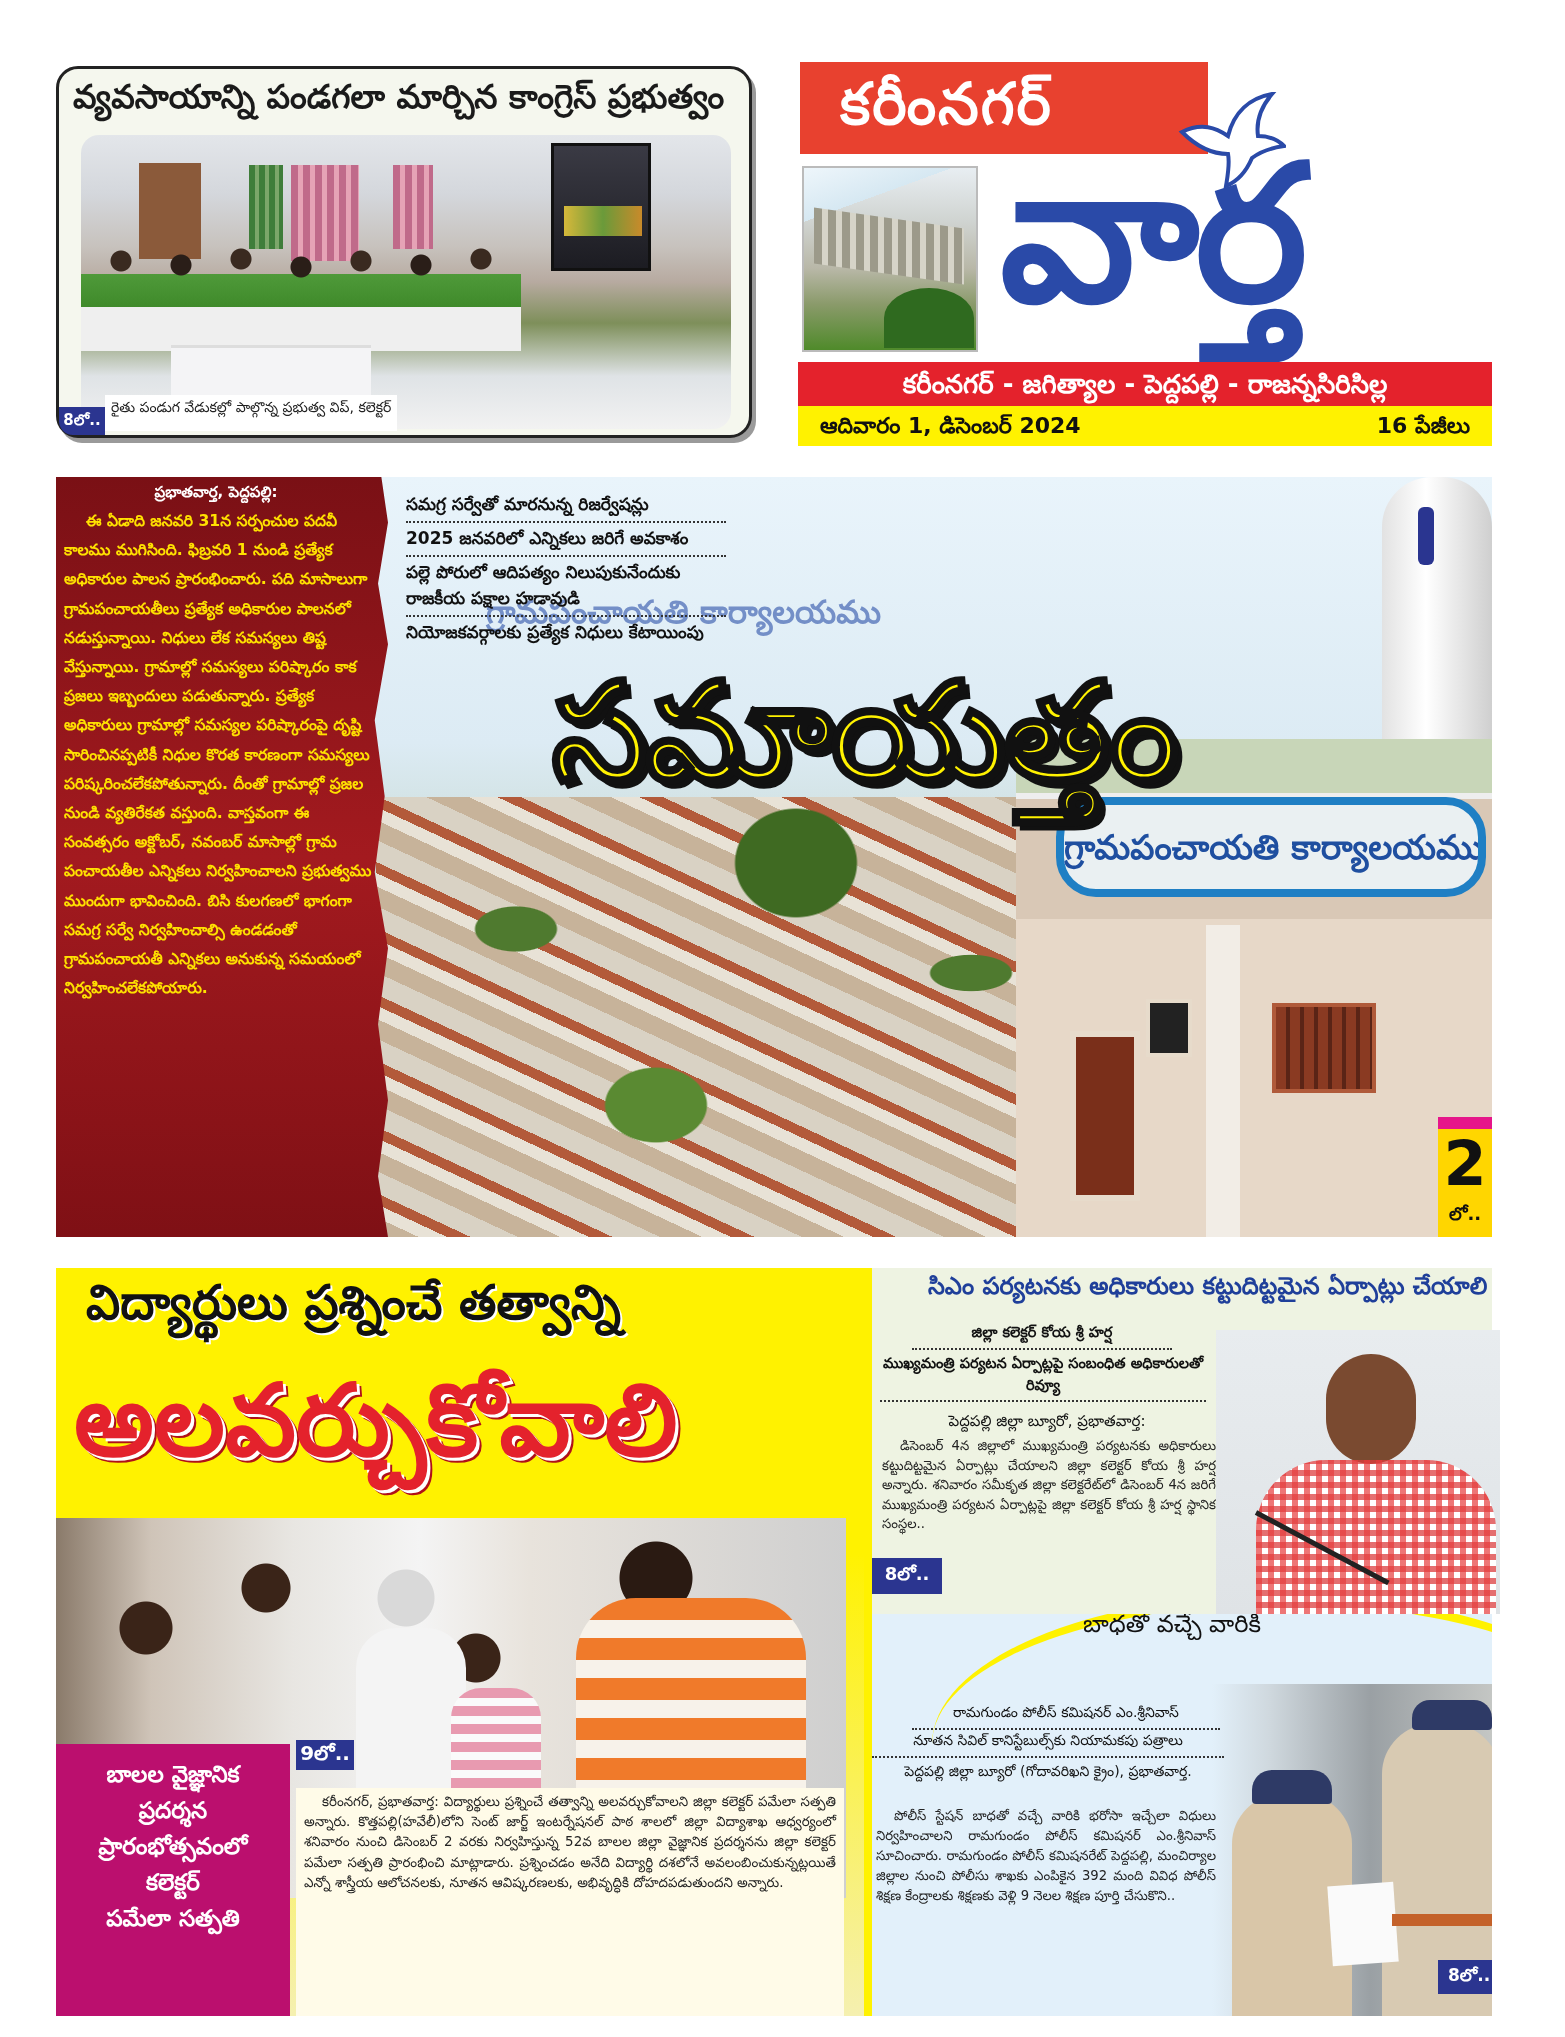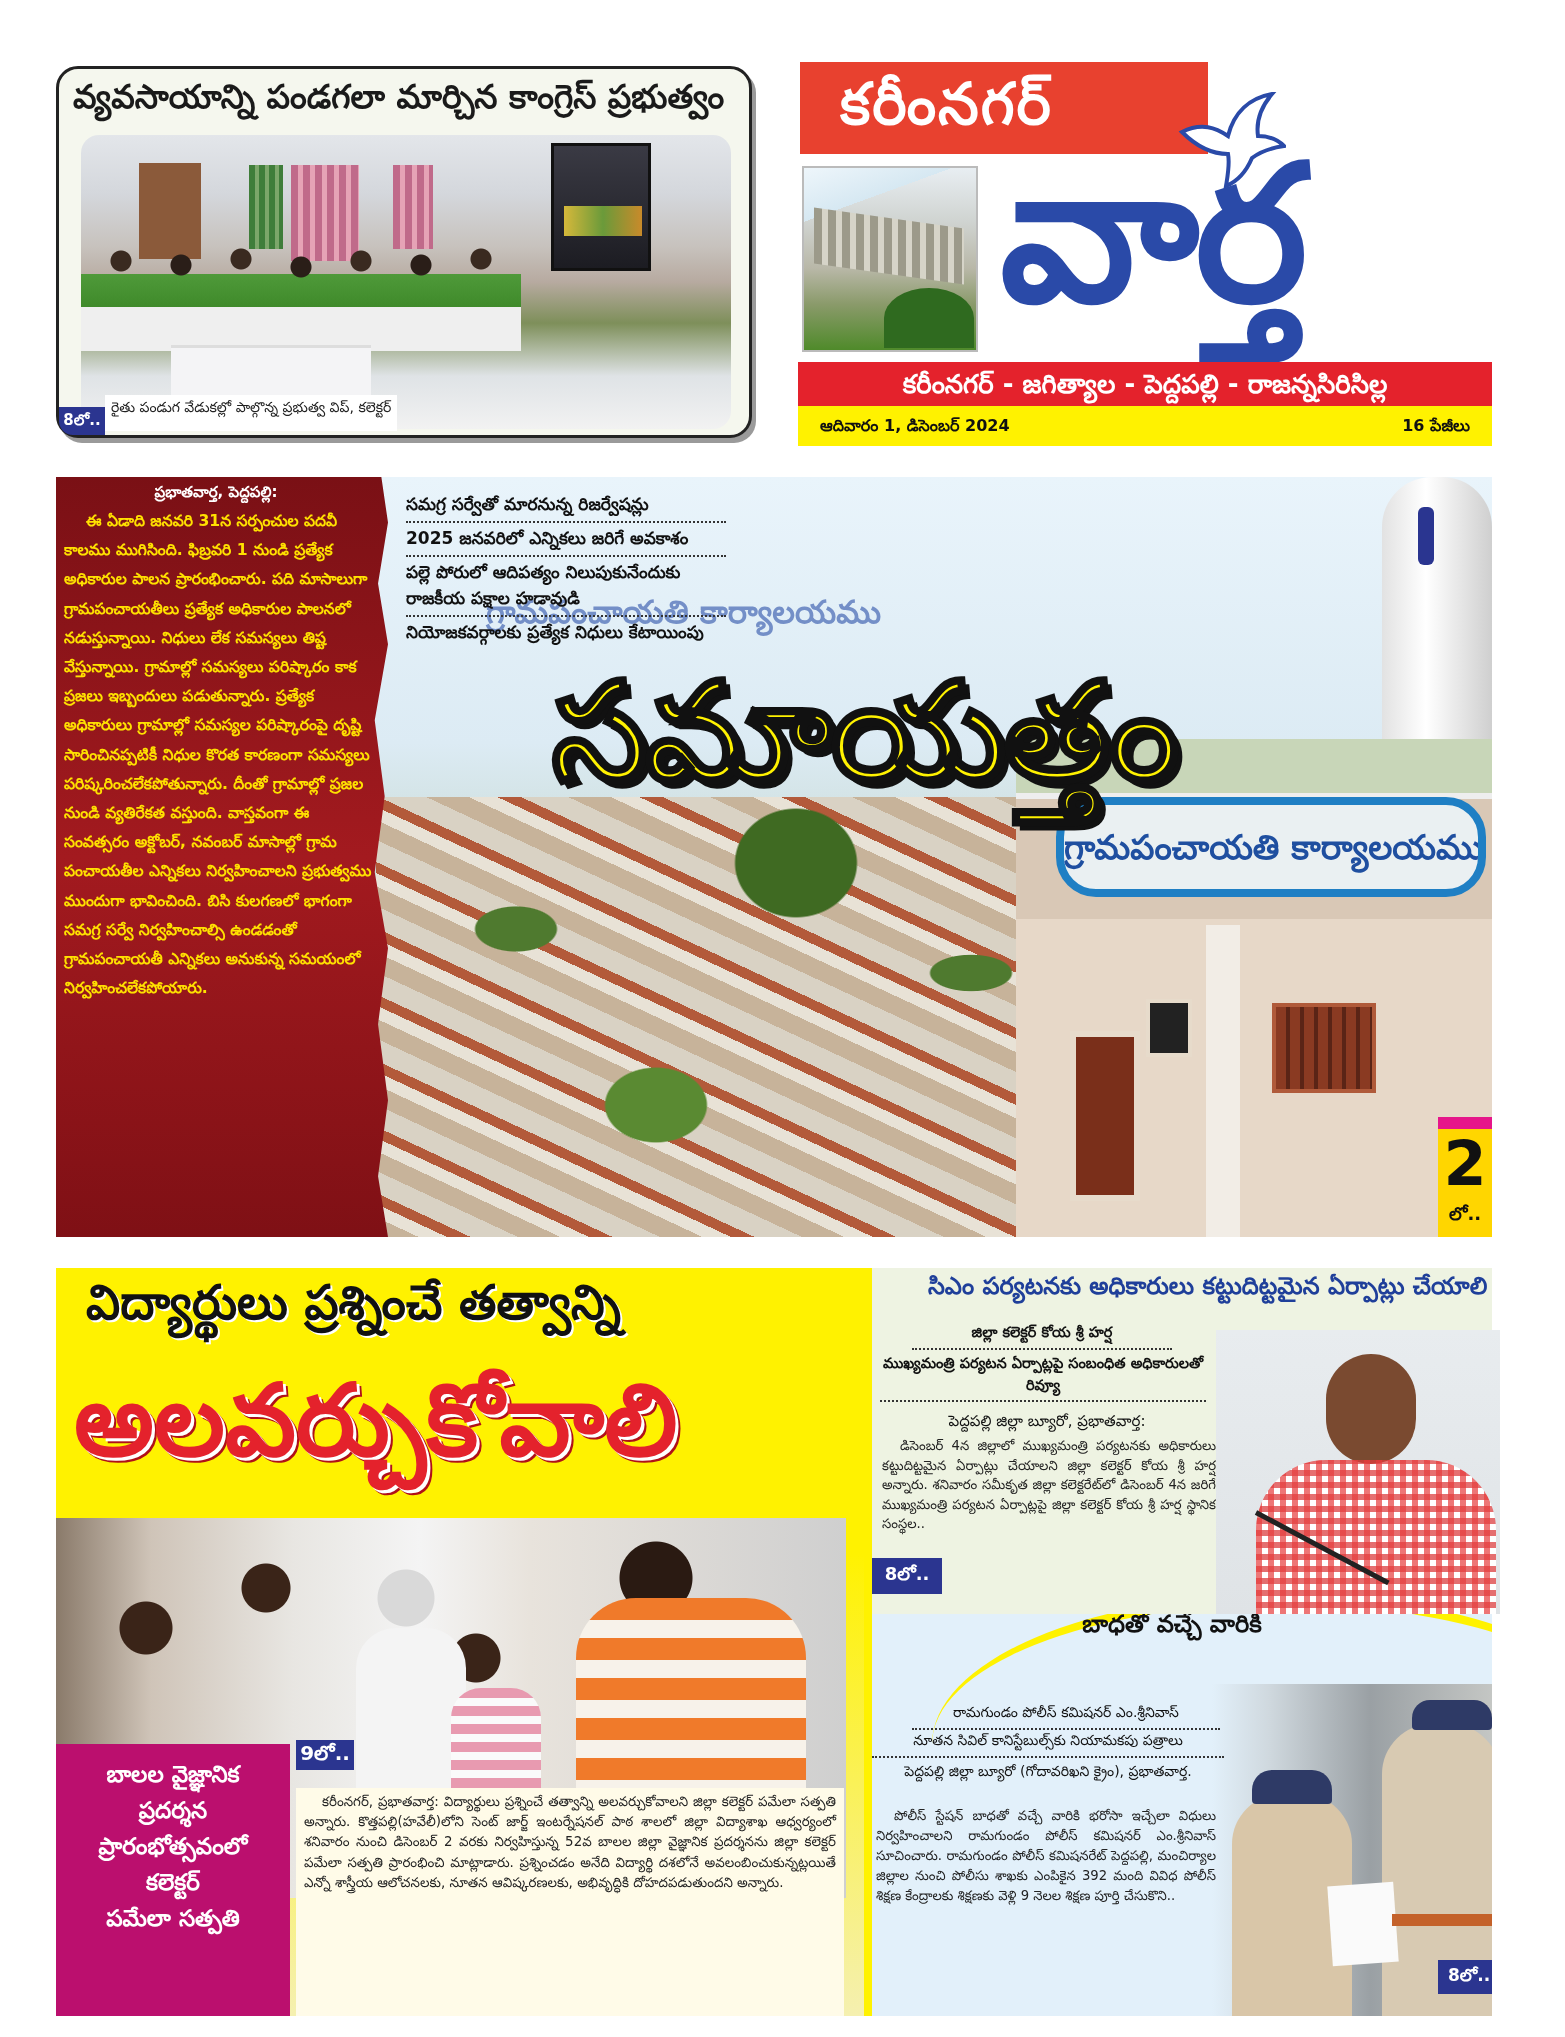--- a/index.html
+++ b/index.html
@@ -67,21 +67,21 @@
   .mast-varta {
     position: absolute; left: 1000px; top: 150px; font-size: 190px; line-height: 170px; font-weight: bold; color: #2a4aa8;
     letter-spacing: -4px; white-space: nowrap;
   }
   .mast-districts {
     position: absolute; left: 798px; top: 362px; width: 694px; height: 44px; background: #e4222c;
     color: #fff; font-size: 26px; font-weight: bold; line-height: 44px; text-align: center; white-space: nowrap;
   }
   .mast-dateline {
     position: absolute; left: 798px; top: 406px; width: 694px; height: 40px; background: #fff200;
-    font-size: 16px; font-weight: bold; line-height: 40px; color: #111;
+    font-size: 22px; font-weight: bold; line-height: 40px; color: #111;
   }
   .mast-dateline .date { position: absolute; left: 22px; }
   .mast-dateline .pages { position: absolute; right: 22px; }
 
   
   .lead {
     position: absolute; left: 56px; top: 477px; width: 1436px; height: 760px; overflow: hidden;
     background: linear-gradient(180deg, #e9f4fb 0%, #dcebf4 35%, #c6d8d0 55%, #b5b09d 70%, #c9c3b6 100%);
   }
   .lead .village {
@@ -215,21 +215,21 @@
   .cm .badge-blue { left: 0; top: 290px; width: 70px; height: 36px; font-size: 18px; }
 
   
   .police {
     position: absolute; left: 864px; top: 1614px; width: 628px; height: 402px; overflow: hidden; background: #e2f0fa;
     border-left: 8px solid #fff200;
   }
   .police .arc {
     position: absolute; left: 60px; top: -20px; width: 700px; height: 300px; border-top: 10px solid #fff200; border-radius: 50% 50% 0 0;
   }
-  .police .kicker { position: absolute; left: 120px; top: -4px; width: 360px; text-align: center; font-size: 24px; font-weight: bold; color: #111; white-space: nowrap; }
+  .police .kicker { position: absolute; left: 120px; top: -4px; width: 360px; text-align: center; font-size: 24px; font-weight: normal; color: #111; white-space: nowrap; }
   .police .main-head { position: absolute; left: 46px; top: 28px; font-size: 32px; font-weight: bold; color: #1f6fc4; white-space: nowrap; text-shadow: 1px 1px 0 #fff; }
   .police .sub1 { position: absolute; left: 40px; top: 90px; width: 308px; text-align: center; font-size: 14px; color: #111; border-bottom: 2px dotted #333; padding-bottom: 4px; }
   .police .sub2 { position: absolute; left: 0; top: 118px; width: 352px; text-align: center; font-size: 14px; color: #111; border-bottom: 2px dotted #333; padding-bottom: 4px; }
   .police .byline { position: absolute; left: 0; top: 146px; width: 352px; text-align: center; font-size: 14px; line-height: 22px; color: #111; }
   .police .body { position: absolute; left: 4px; top: 192px; width: 340px; font-size: 13.2px; line-height: 20px; color: #222; text-align: justify; }
   .police .body p { text-indent: 18px; }
   .police .photo {
     position: absolute; left: 340px; top: 70px; width: 288px; height: 332px;
     background: linear-gradient(90deg,#e2f0fa 0%,#cfd8de 20%,#9aa0a4 55%,#c7c9c6 100%);
   }

